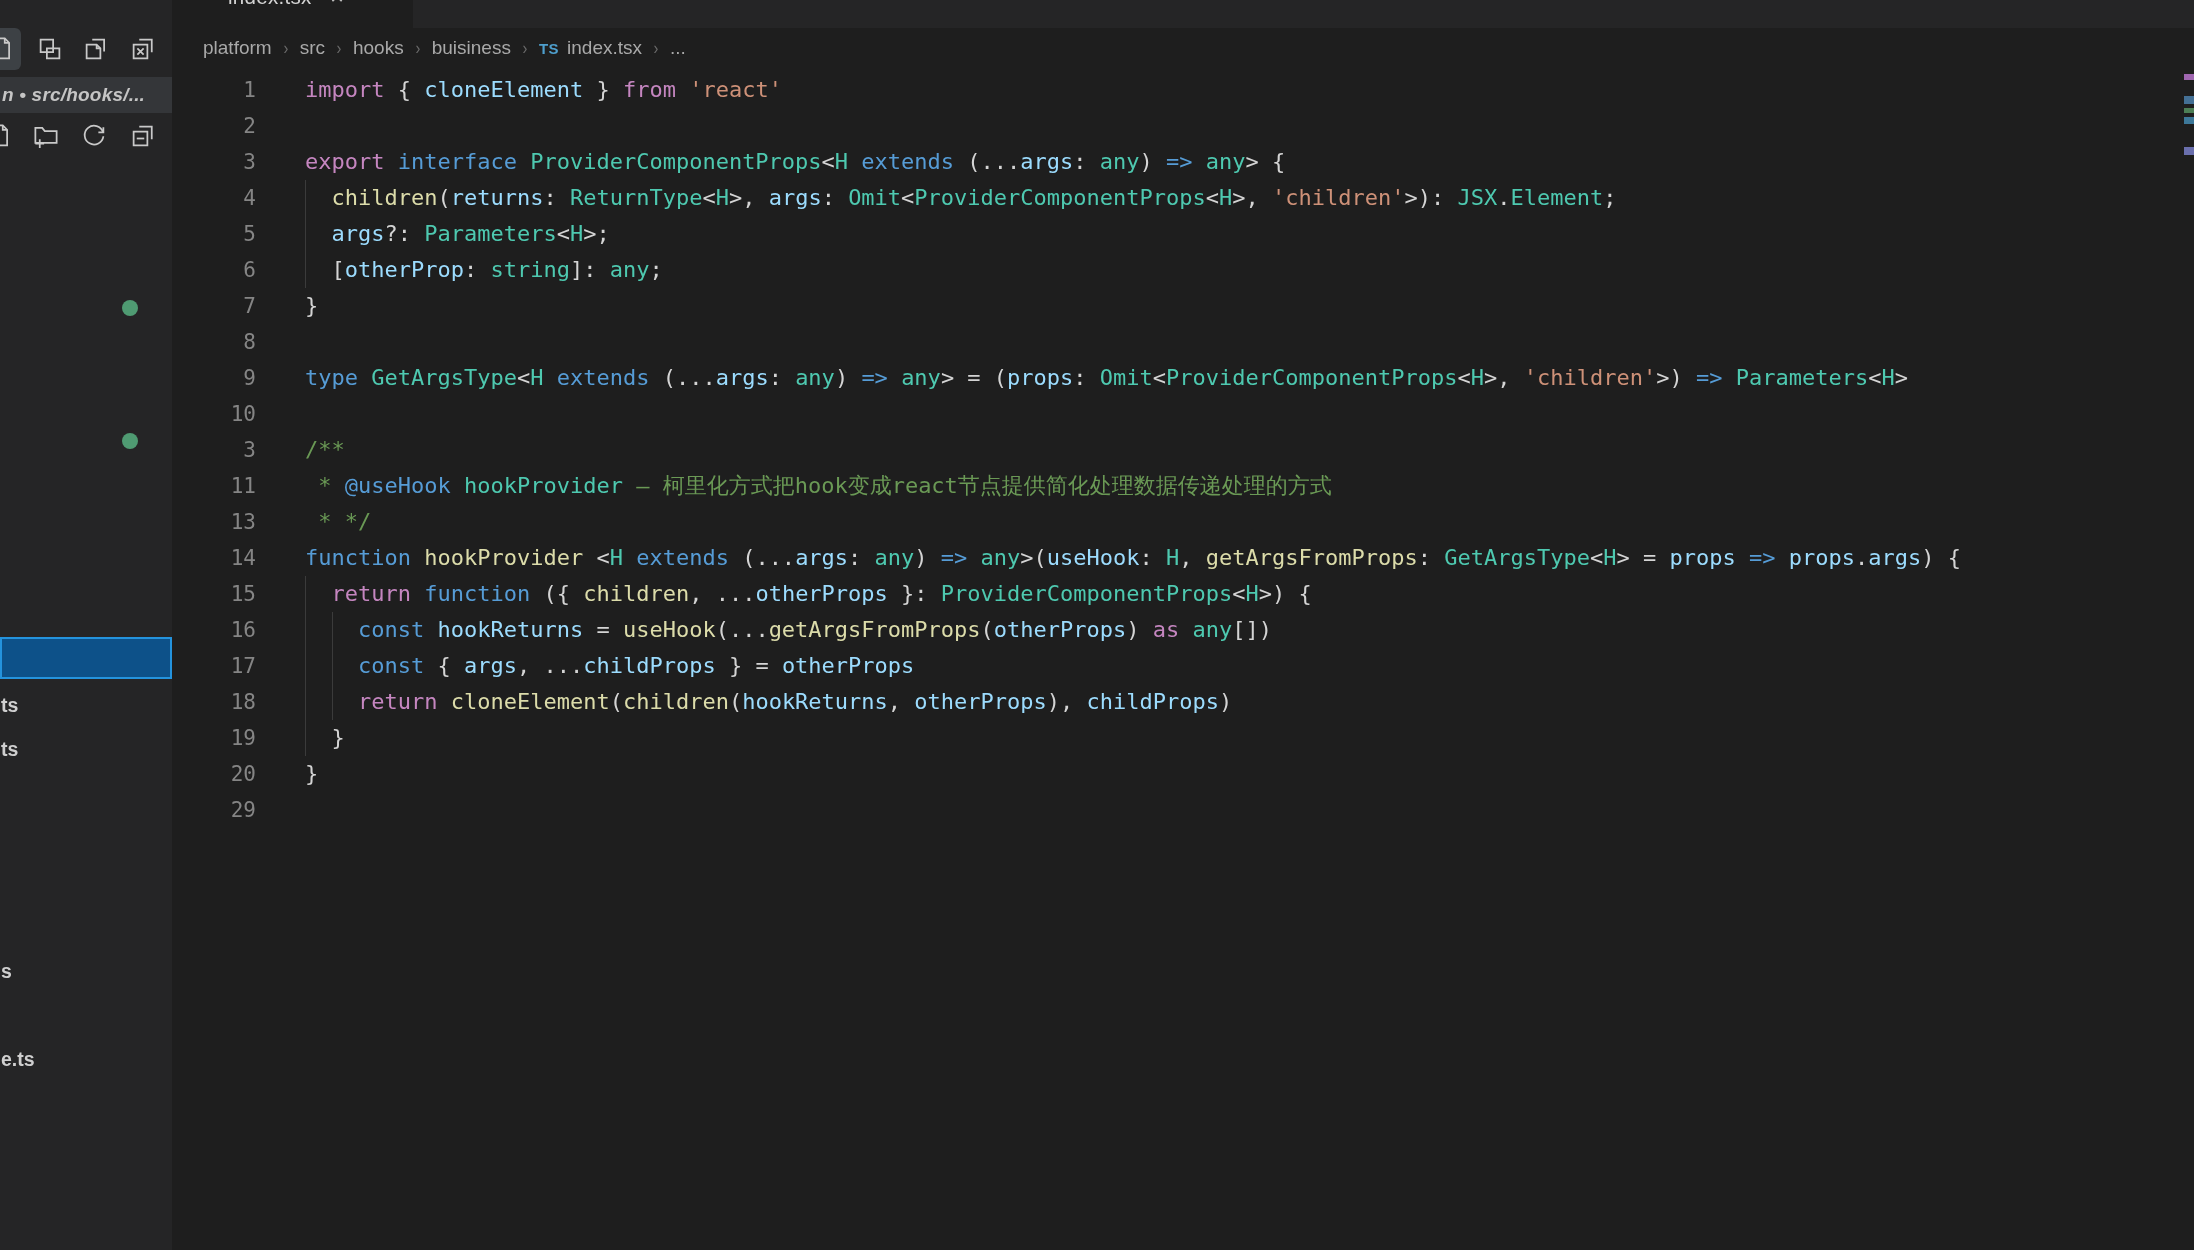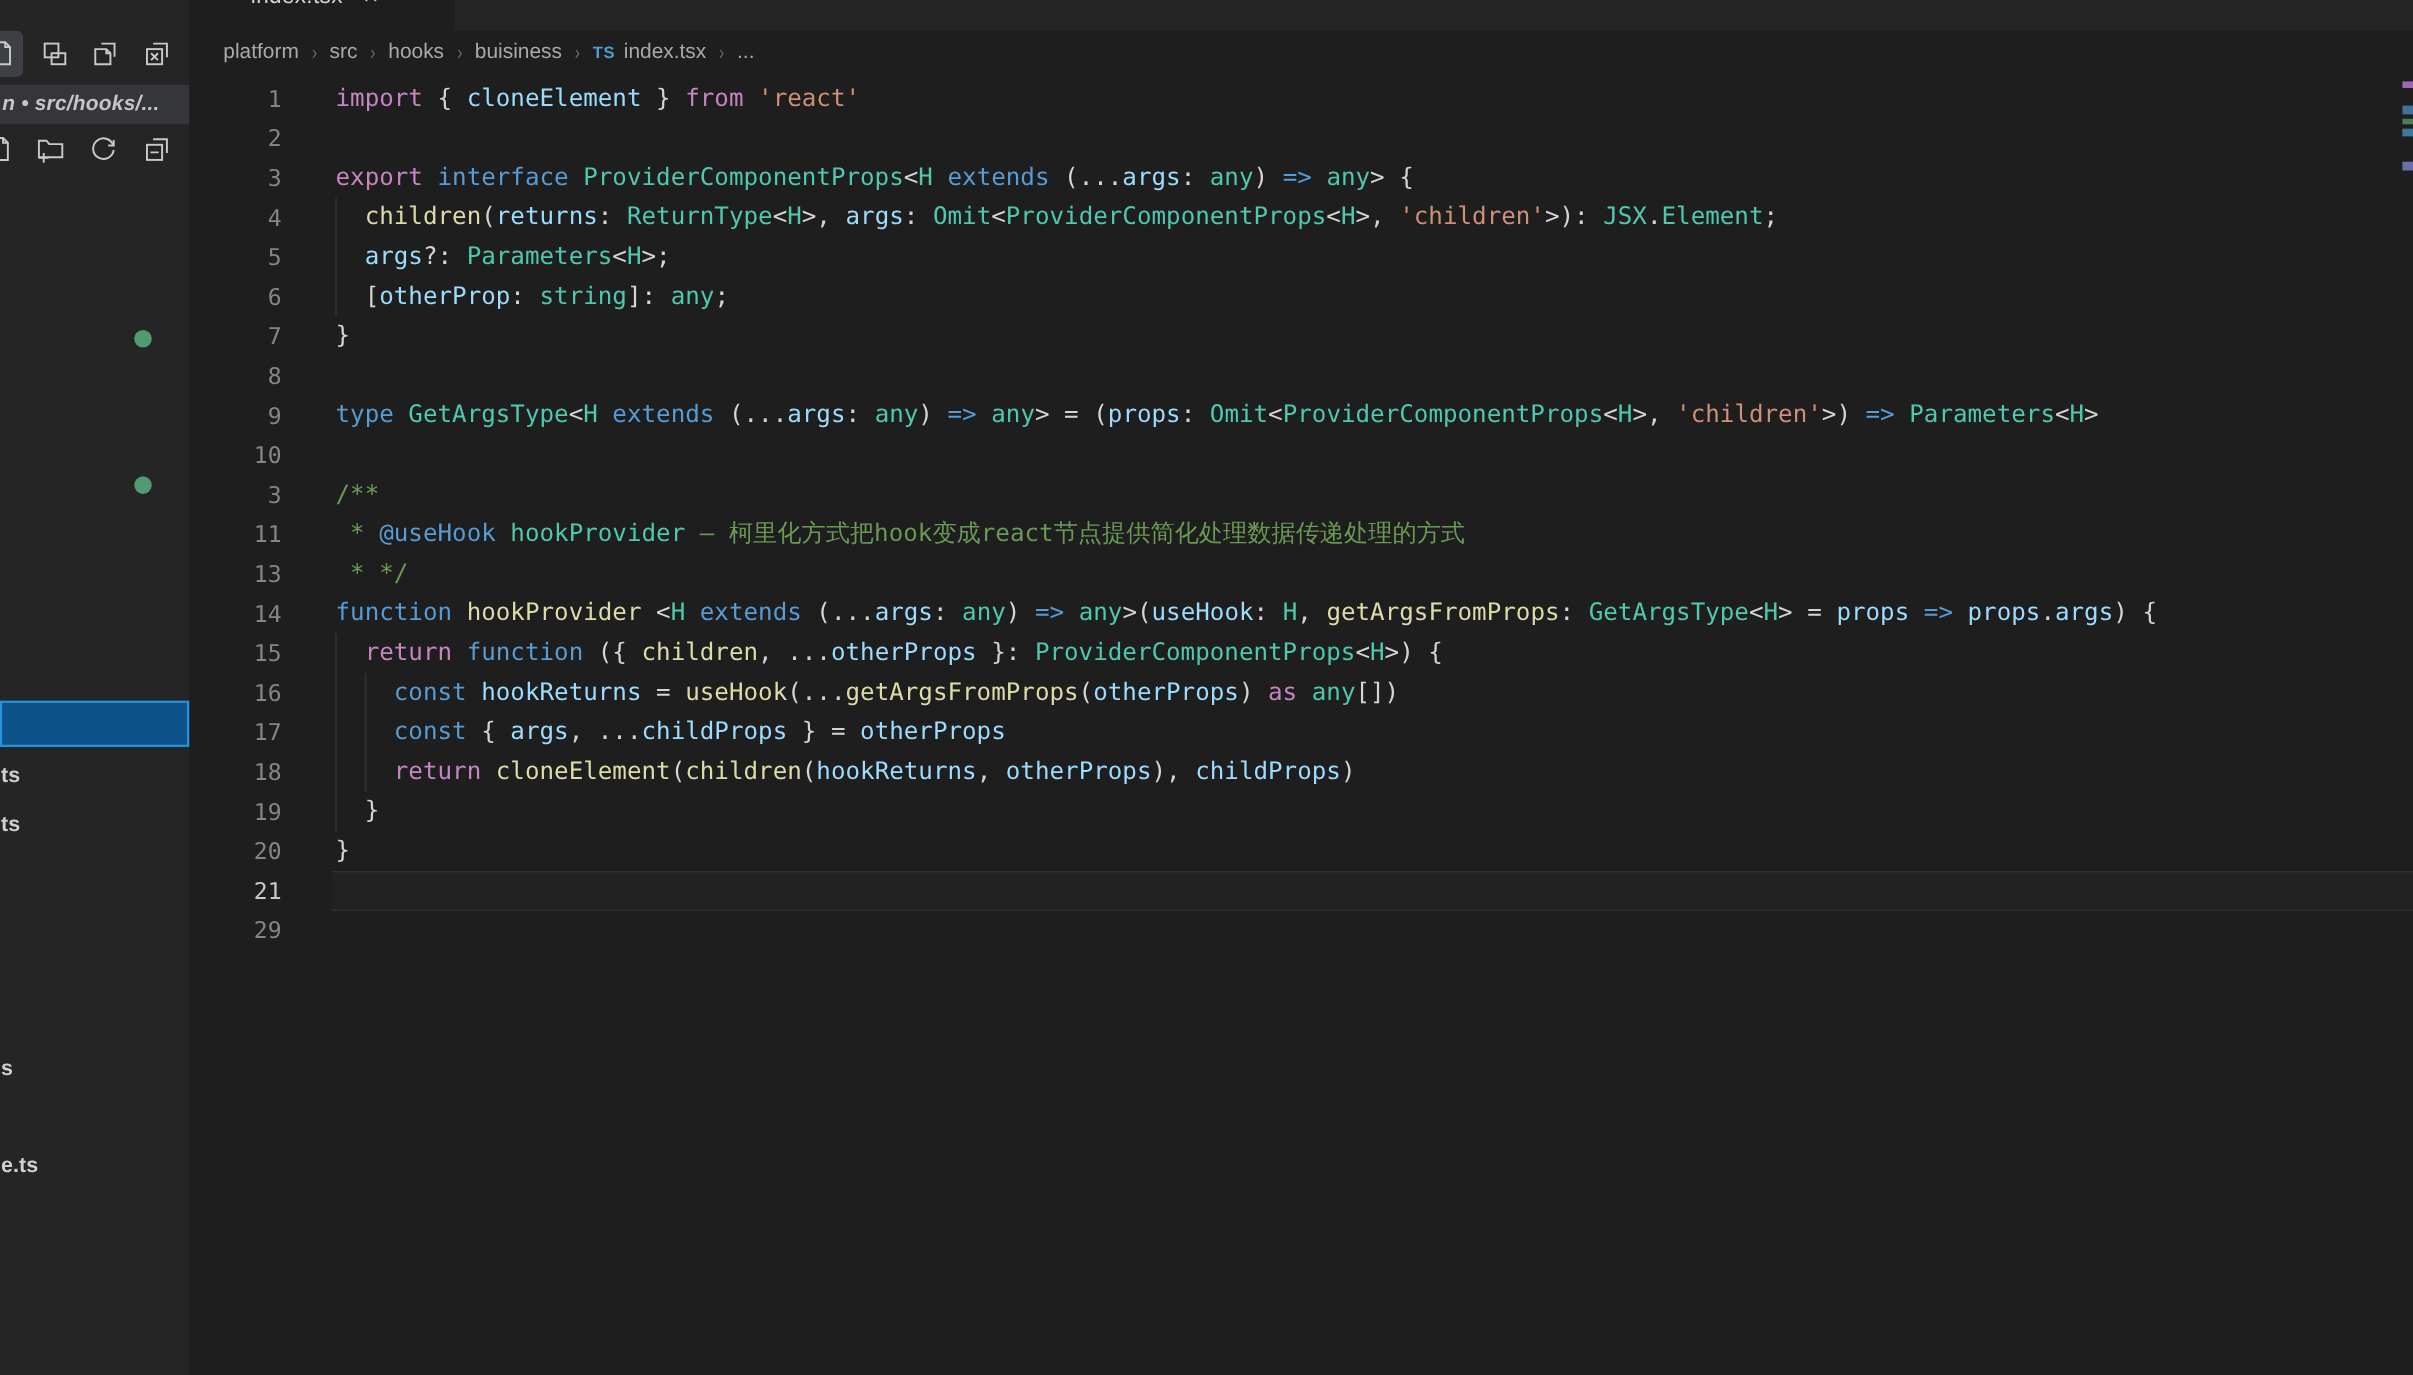--- a/index.html
+++ b/index.html
@@ -182,21 +182,20 @@
       <div class="line"><span class="ln">3</span><span class="lc"><span style="color: rgb(106, 153, 85);">/**</span></span></div>
       <div class="line"><span class="ln">11</span><span class="lc"><span style="color: rgb(106, 153, 85);"> * </span><span style="color: rgb(86, 156, 214);">@useHook</span><span style="color: rgb(106, 153, 85);"> </span><span style="color: rgb(78, 201, 176);">hookProvider</span><span style="color: rgb(106, 153, 85);"> — 柯里化方式把hook变成react节点提供简化处理数据传递处理的方式</span></span></div>
       <div class="line"><span class="ln">13</span><span class="lc"><span style="color: rgb(106, 153, 85);"> * */</span></span></div>
       <div class="line"><span class="ln">14</span><span class="lc"><span style="color: rgb(86, 156, 214);">function</span><span style="color: rgb(212, 212, 212);"> </span><span style="color: rgb(220, 220, 170);">hookProvider</span><span style="color: rgb(212, 212, 212);"> &lt;</span><span style="color: rgb(78, 201, 176);">H</span><span style="color: rgb(212, 212, 212);"> </span><span style="color: rgb(86, 156, 214);">extends</span><span style="color: rgb(212, 212, 212);"> (...</span><span style="color: rgb(156, 220, 254);">args</span><span style="color: rgb(212, 212, 212);">: </span><span style="color: rgb(78, 201, 176);">any</span><span style="color: rgb(212, 212, 212);">) </span><span style="color: rgb(86, 156, 214);">=&gt;</span><span style="color: rgb(212, 212, 212);"> </span><span style="color: rgb(78, 201, 176);">any</span><span style="color: rgb(212, 212, 212);">&gt;(</span><span style="color: rgb(156, 220, 254);">useHook</span><span style="color: rgb(212, 212, 212);">: </span><span style="color: rgb(78, 201, 176);">H</span><span style="color: rgb(212, 212, 212);">, </span><span style="color: rgb(220, 220, 170);">getArgsFromProps</span><span style="color: rgb(212, 212, 212);">: </span><span style="color: rgb(78, 201, 176);">GetArgsType</span><span style="color: rgb(212, 212, 212);">&lt;</span><span style="color: rgb(78, 201, 176);">H</span><span style="color: rgb(212, 212, 212);">&gt; = </span><span style="color: rgb(156, 220, 254);">props</span><span style="color: rgb(212, 212, 212);"> </span><span style="color: rgb(86, 156, 214);">=&gt;</span><span style="color: rgb(212, 212, 212);"> </span><span style="color: rgb(156, 220, 254);">props</span><span style="color: rgb(212, 212, 212);">.</span><span style="color: rgb(156, 220, 254);">args</span><span style="color: rgb(212, 212, 212);">) {</span></span></div>
       <div class="line"><i class="guide" style="left: 133px;"></i><span class="ln">15</span><span class="lc"><span style="color: rgb(212, 212, 212);">  </span><span style="color: rgb(197, 134, 192);">return</span><span style="color: rgb(212, 212, 212);"> </span><span style="color: rgb(86, 156, 214);">function</span><span style="color: rgb(212, 212, 212);"> ({ </span><span style="color: rgb(220, 220, 170);">children</span><span style="color: rgb(212, 212, 212);">, ...</span><span style="color: rgb(156, 220, 254);">otherProps</span><span style="color: rgb(212, 212, 212);"> }: </span><span style="color: rgb(78, 201, 176);">ProviderComponentProps</span><span style="color: rgb(212, 212, 212);">&lt;</span><span style="color: rgb(78, 201, 176);">H</span><span style="color: rgb(212, 212, 212);">&gt;) {</span></span></div>
       <div class="line"><i class="guide" style="left: 133px;"></i><i class="guide" style="left: 159.5px;"></i><span class="ln">16</span><span class="lc"><span style="color: rgb(212, 212, 212);">    </span><span style="color: rgb(86, 156, 214);">const</span><span style="color: rgb(212, 212, 212);"> </span><span style="color: rgb(156, 220, 254);">hookReturns</span><span style="color: rgb(212, 212, 212);"> = </span><span style="color: rgb(220, 220, 170);">useHook</span><span style="color: rgb(212, 212, 212);">(...</span><span style="color: rgb(220, 220, 170);">getArgsFromProps</span><span style="color: rgb(212, 212, 212);">(</span><span style="color: rgb(156, 220, 254);">otherProps</span><span style="color: rgb(212, 212, 212);">) </span><span style="color: rgb(197, 134, 192);">as</span><span style="color: rgb(212, 212, 212);"> </span><span style="color: rgb(78, 201, 176);">any</span><span style="color: rgb(212, 212, 212);">[])</span></span></div>
       <div class="line"><i class="guide" style="left: 133px;"></i><i class="guide" style="left: 159.5px;"></i><span class="ln">17</span><span class="lc"><span style="color: rgb(212, 212, 212);">    </span><span style="color: rgb(86, 156, 214);">const</span><span style="color: rgb(212, 212, 212);"> { </span><span style="color: rgb(156, 220, 254);">args</span><span style="color: rgb(212, 212, 212);">, ...</span><span style="color: rgb(156, 220, 254);">childProps</span><span style="color: rgb(212, 212, 212);"> } = </span><span style="color: rgb(156, 220, 254);">otherProps</span></span></div>
       <div class="line"><i class="guide" style="left: 133px;"></i><i class="guide" style="left: 159.5px;"></i><span class="ln">18</span><span class="lc"><span style="color: rgb(212, 212, 212);">    </span><span style="color: rgb(197, 134, 192);">return</span><span style="color: rgb(212, 212, 212);"> </span><span style="color: rgb(220, 220, 170);">cloneElement</span><span style="color: rgb(212, 212, 212);">(</span><span style="color: rgb(220, 220, 170);">children</span><span style="color: rgb(212, 212, 212);">(</span><span style="color: rgb(156, 220, 254);">hookReturns</span><span style="color: rgb(212, 212, 212);">, </span><span style="color: rgb(156, 220, 254);">otherProps</span><span style="color: rgb(212, 212, 212);">), </span><span style="color: rgb(156, 220, 254);">childProps</span><span style="color: rgb(212, 212, 212);">)</span></span></div>
       <div class="line"><i class="guide" style="left: 133px;"></i><span class="ln">19</span><span class="lc"><span style="color: rgb(212, 212, 212);">  }</span></span></div>
       <div class="line"><span class="ln">20</span><span class="lc"><span style="color: rgb(212, 212, 212);">}</span></span></div>
-      <div class="line cur"><div class="cur-hl"></div><span class="ln">21</span><span class="lc"></span></div>
       <div class="line"><span class="ln">29</span><span class="lc"></span></div>
     </div>
 
   <div id="minimap">
       <div class="mm-mark" style="top: 74px; height: 6px; background: rgb(168, 106, 184);"></div>
       <div class="mm-mark" style="top: 96px; height: 8px; background: rgb(71, 117, 156);"></div>
       <div class="mm-mark" style="top: 108px; height: 5px; background: rgb(79, 132, 88);"></div>
       <div class="mm-mark" style="top: 117px; height: 7px; background: rgb(63, 125, 160);"></div>
       <div class="mm-mark" style="top: 147px; height: 8px; background: rgb(111, 116, 181);"></div>
     </div>

